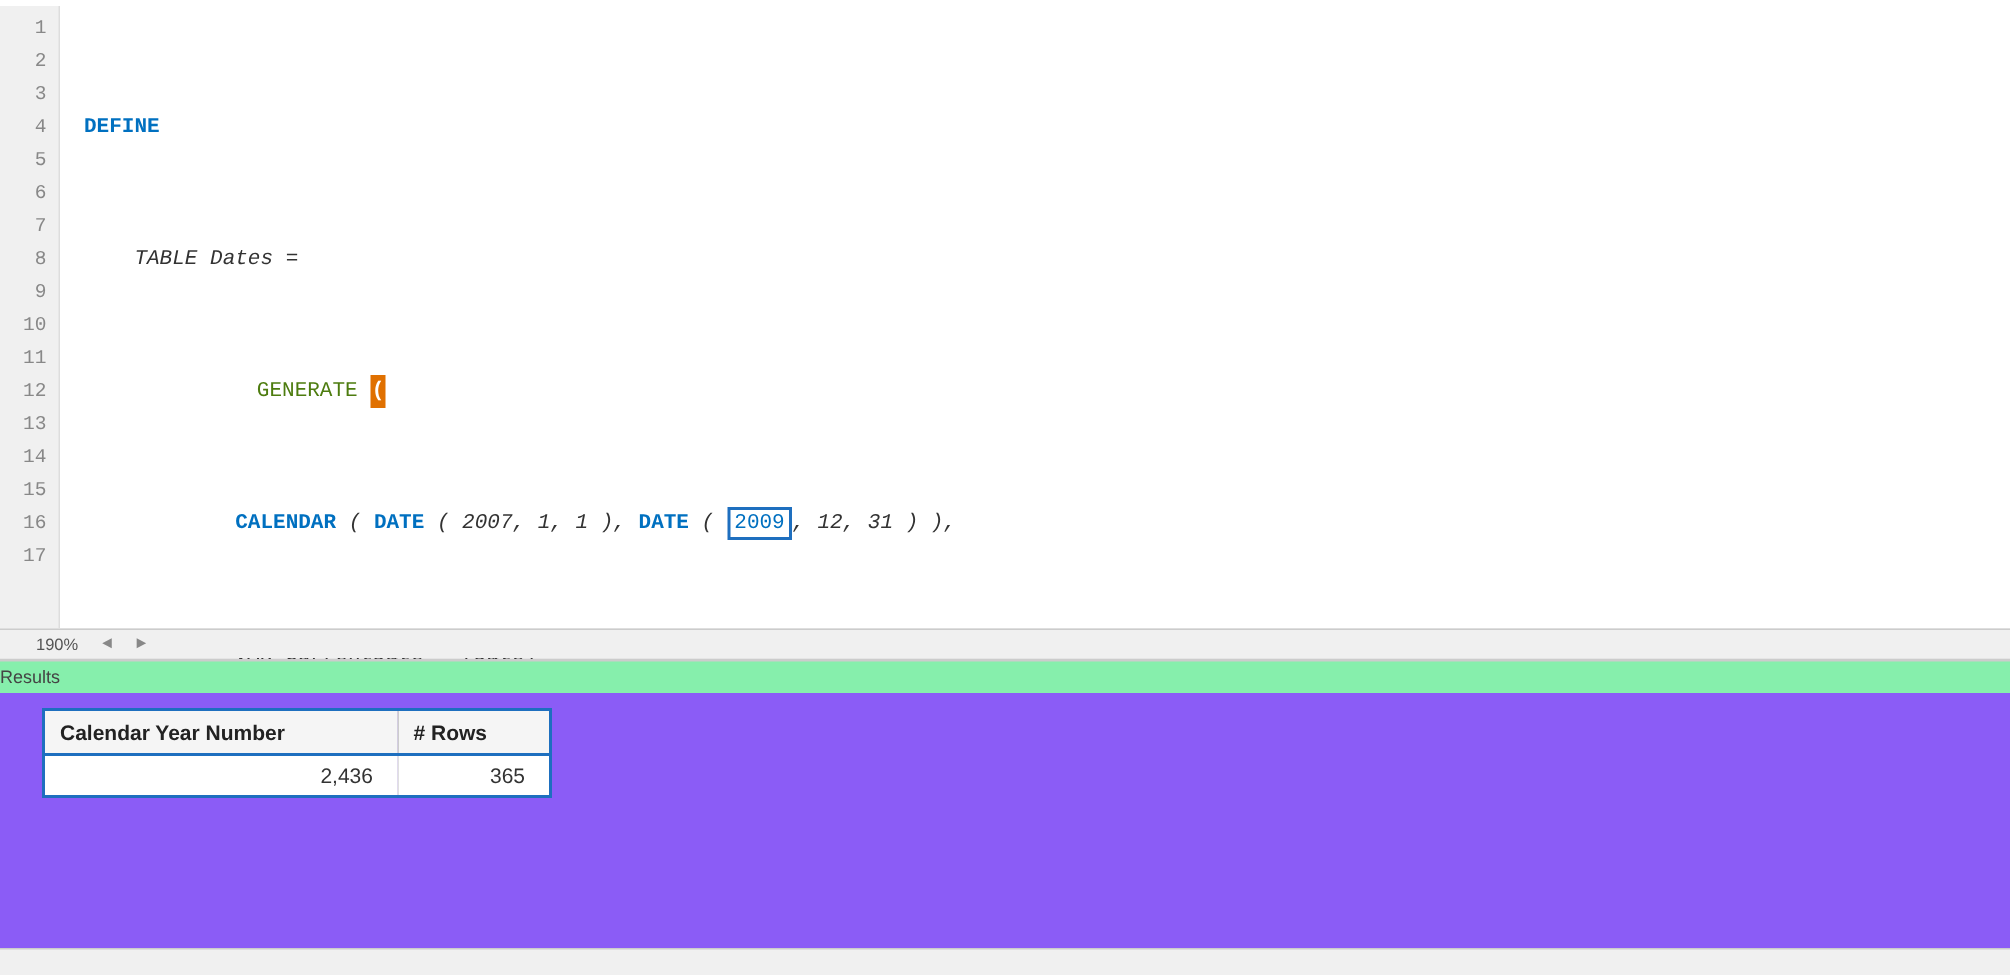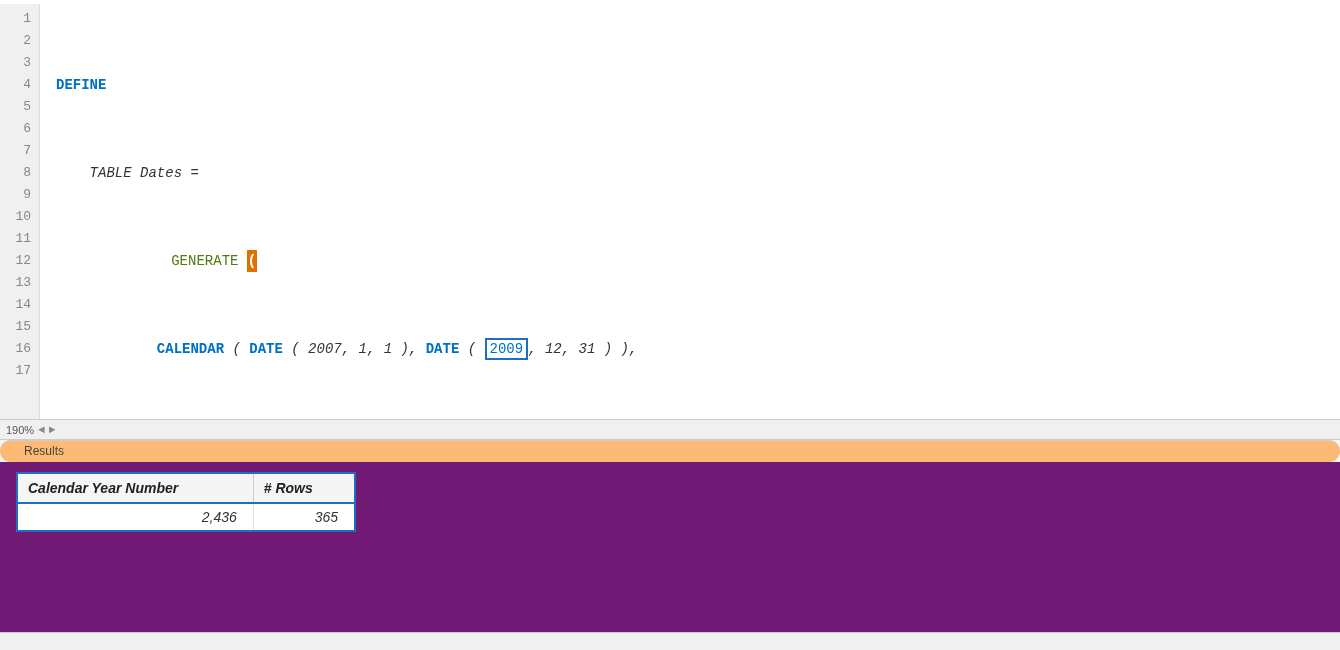--- a/index.html
+++ b/index.html
@@ -57,37 +57,35 @@
       display: flex;
       align-items: center;
     }
 
     
     .kw-blue { color: #0070C0; font-weight: bold; }
     .kw-orange { color: #4d7c0f; font-weight: normal; margin-left: 48px; }
     .plain { color: #333; font-style: italic; }
 
     .results-label {
-      background: #fdba74;
+      background: #86efac;
       border-top: 1px solid #ccc;
-      padding: 3px 24px;
+      padding: 3px 0;
       font-family: Arial, sans-serif;
       font-size: 12px;
       color: #444;
       height: 22px;
-      border-radius: 11px;
     }
 
     .results-area {
-      background: #701a75;
+      background: #8b5cf6;
       width: 100%;
       flex: 1;
-      padding: 10px 16px;
+      padding: 10px 28px;
       overflow: auto;
-      font-style: italic;
     }
 
     .results-table {
       border: 2px solid #1E6FBF;
       border-collapse: collapse;
       font-family: Arial, sans-serif;
       font-size: 14px;
       min-width: 340px;
     }
 
@@ -202,21 +200,21 @@
         
         
         
         
         
         
         
       </div>
     </div>
 
-    <div style="position:absolute; bottom:0; left:0; right:0; height:20px; background:#f0f0f0; border-top:1px solid #ccc; display:flex; align-items:center; padding:0 6px; gap:4px;">
+    <div style="position:absolute; bottom:0; left:0; right:0; height:20px; background:#f0f0f0; border-top:1px solid #ccc; display:flex; align-items:center; padding:0 24px; gap:16px;">
       <span style="font-size:11px; color:#555; font-family:Arial,sans-serif;">190%</span>
       <span style="font-size:11px; color:#888;">◄</span>
       <span style="font-size:11px; color:#888;">►</span>
     </div>
   </div>
 
   <div class="results-label">Results</div>
 
   <div class="results-area">
     <table class="results-table">

